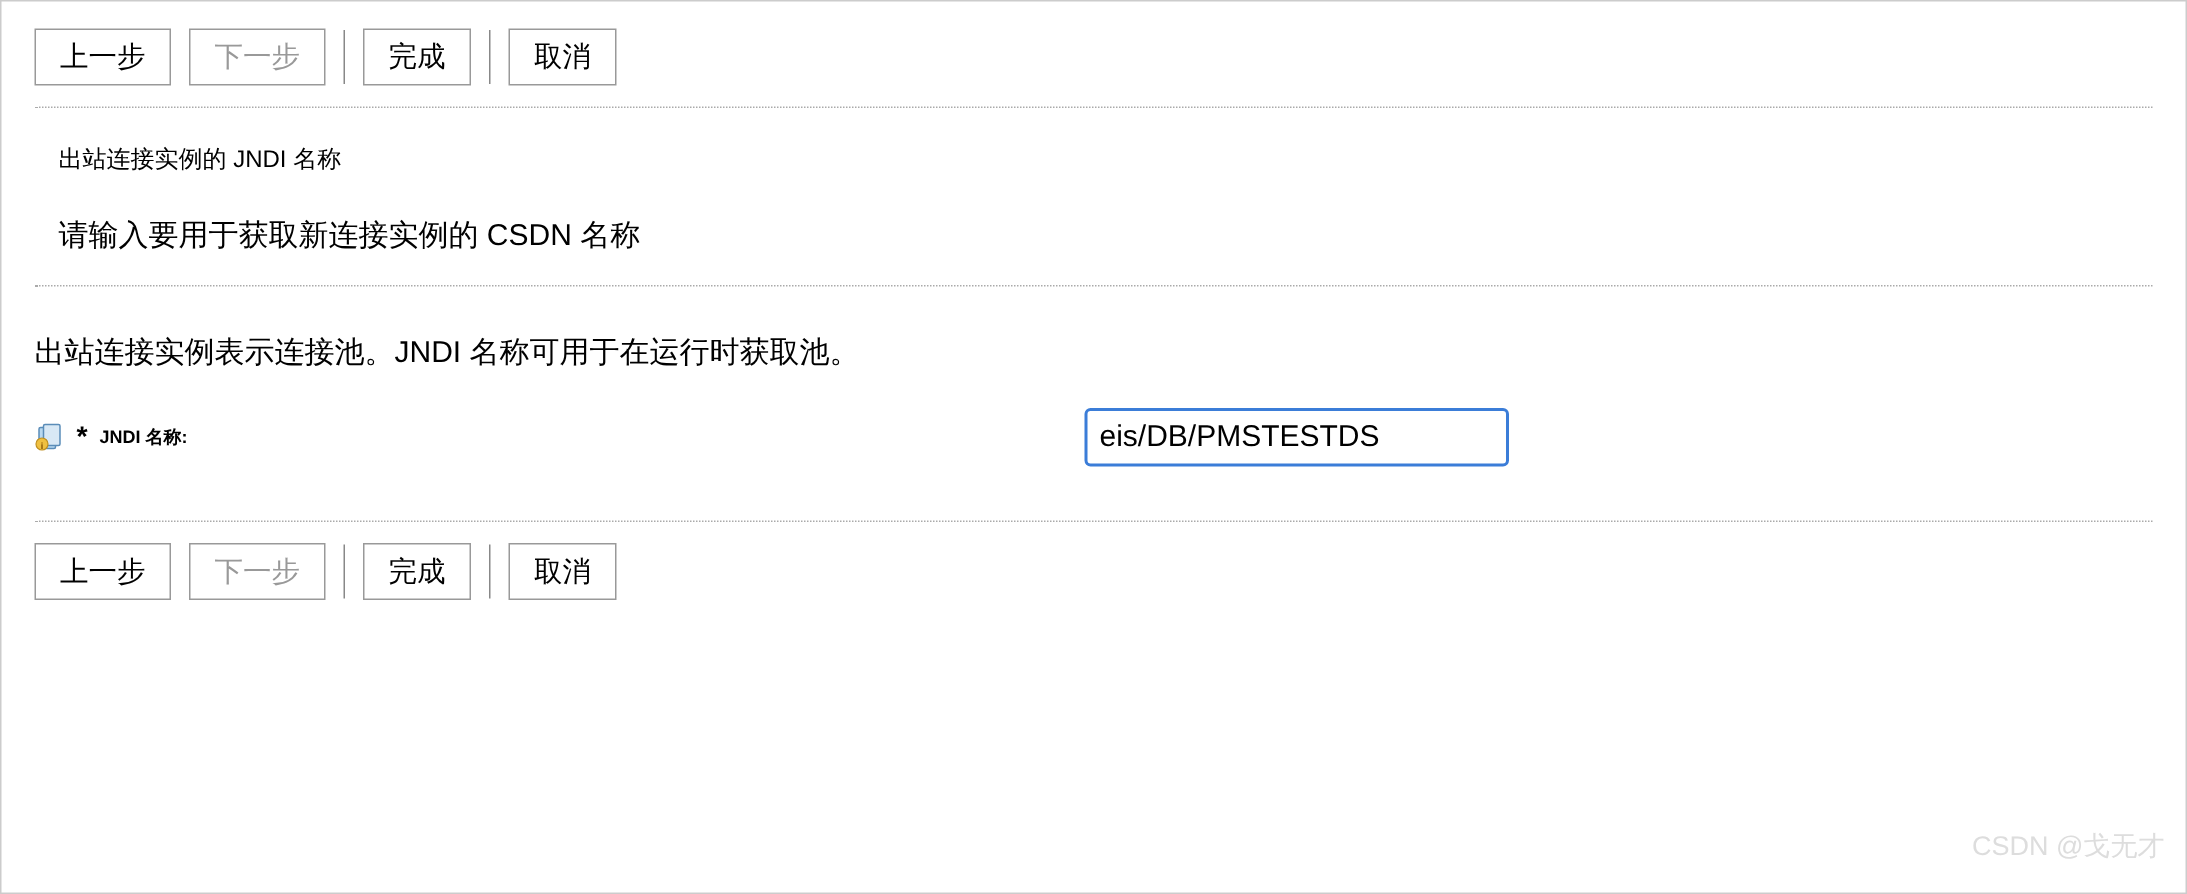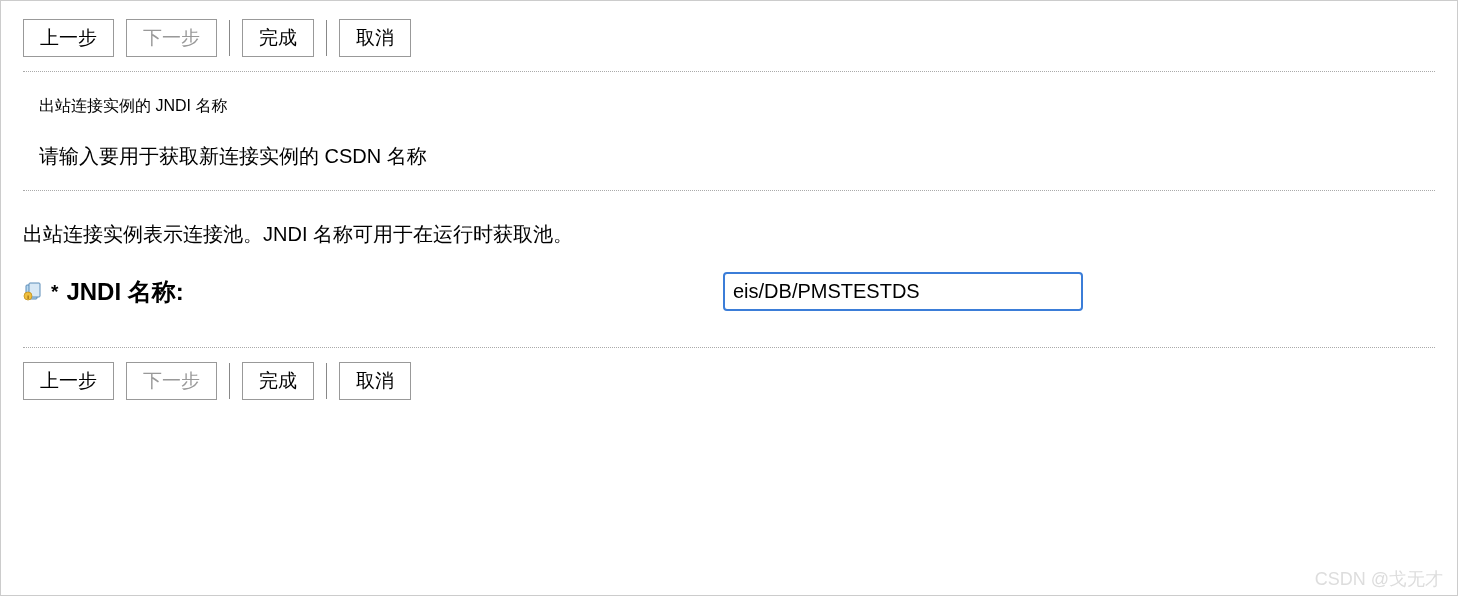--- a/index.html
+++ b/index.html
@@ -95,34 +95,34 @@
     }
     .field-icon svg {
       width: 20px;
       height: 20px;
     }
     .asterisk {
       font-weight: bold;
     }
     .field-label {
       font-weight: bold;
-      font-size: 24px;
+      font-size: 12px;
     }
     .text-input {
-      width: 360px;
+      width: 283px;
       padding: 6px 8px;
       font-size: 20px;
       border: 2px solid #3b7dd8;
       border-radius: 4px;
       outline: none;
       font-family: Arial, sans-serif;
     }
     .watermark {
       position: absolute;
-      bottom: 4px;
+      bottom: 19px;
       right: 14px;
       color: #ddd;
       font-size: 18px;
       pointer-events: none;
     }
     .bottom-button-row {
       display: flex;
       align-items: center;
       gap: 12px;
       border-top: 1px dotted #aaa;

